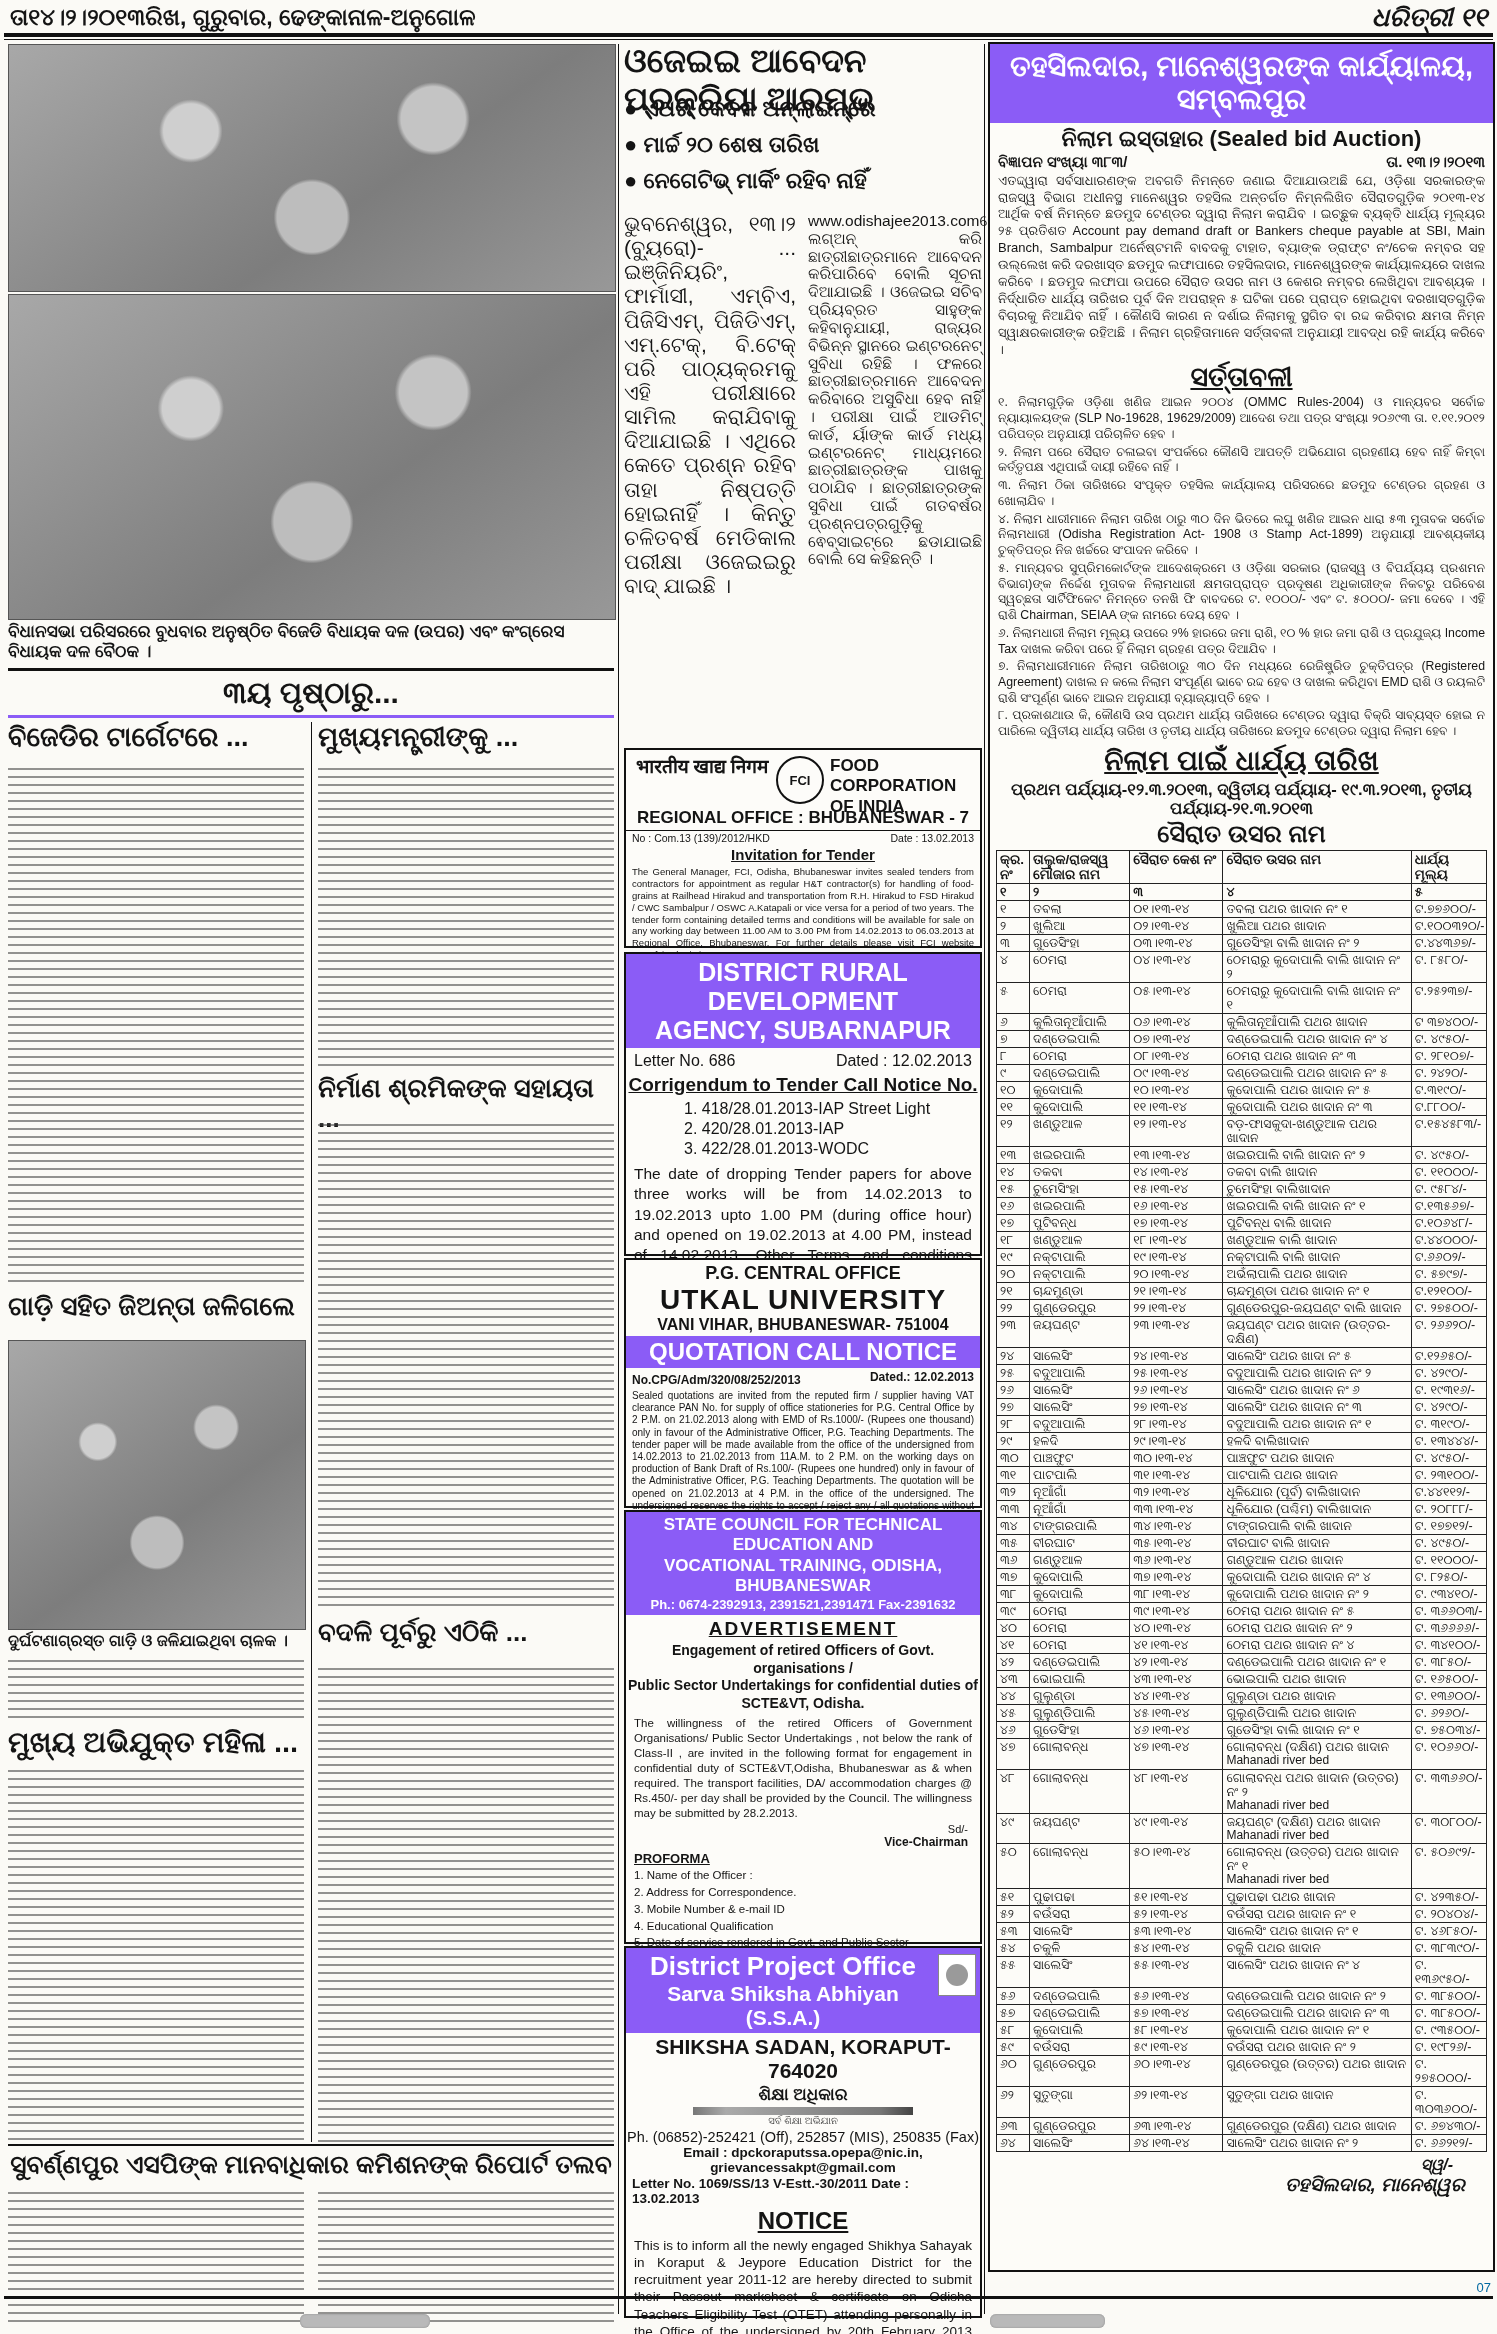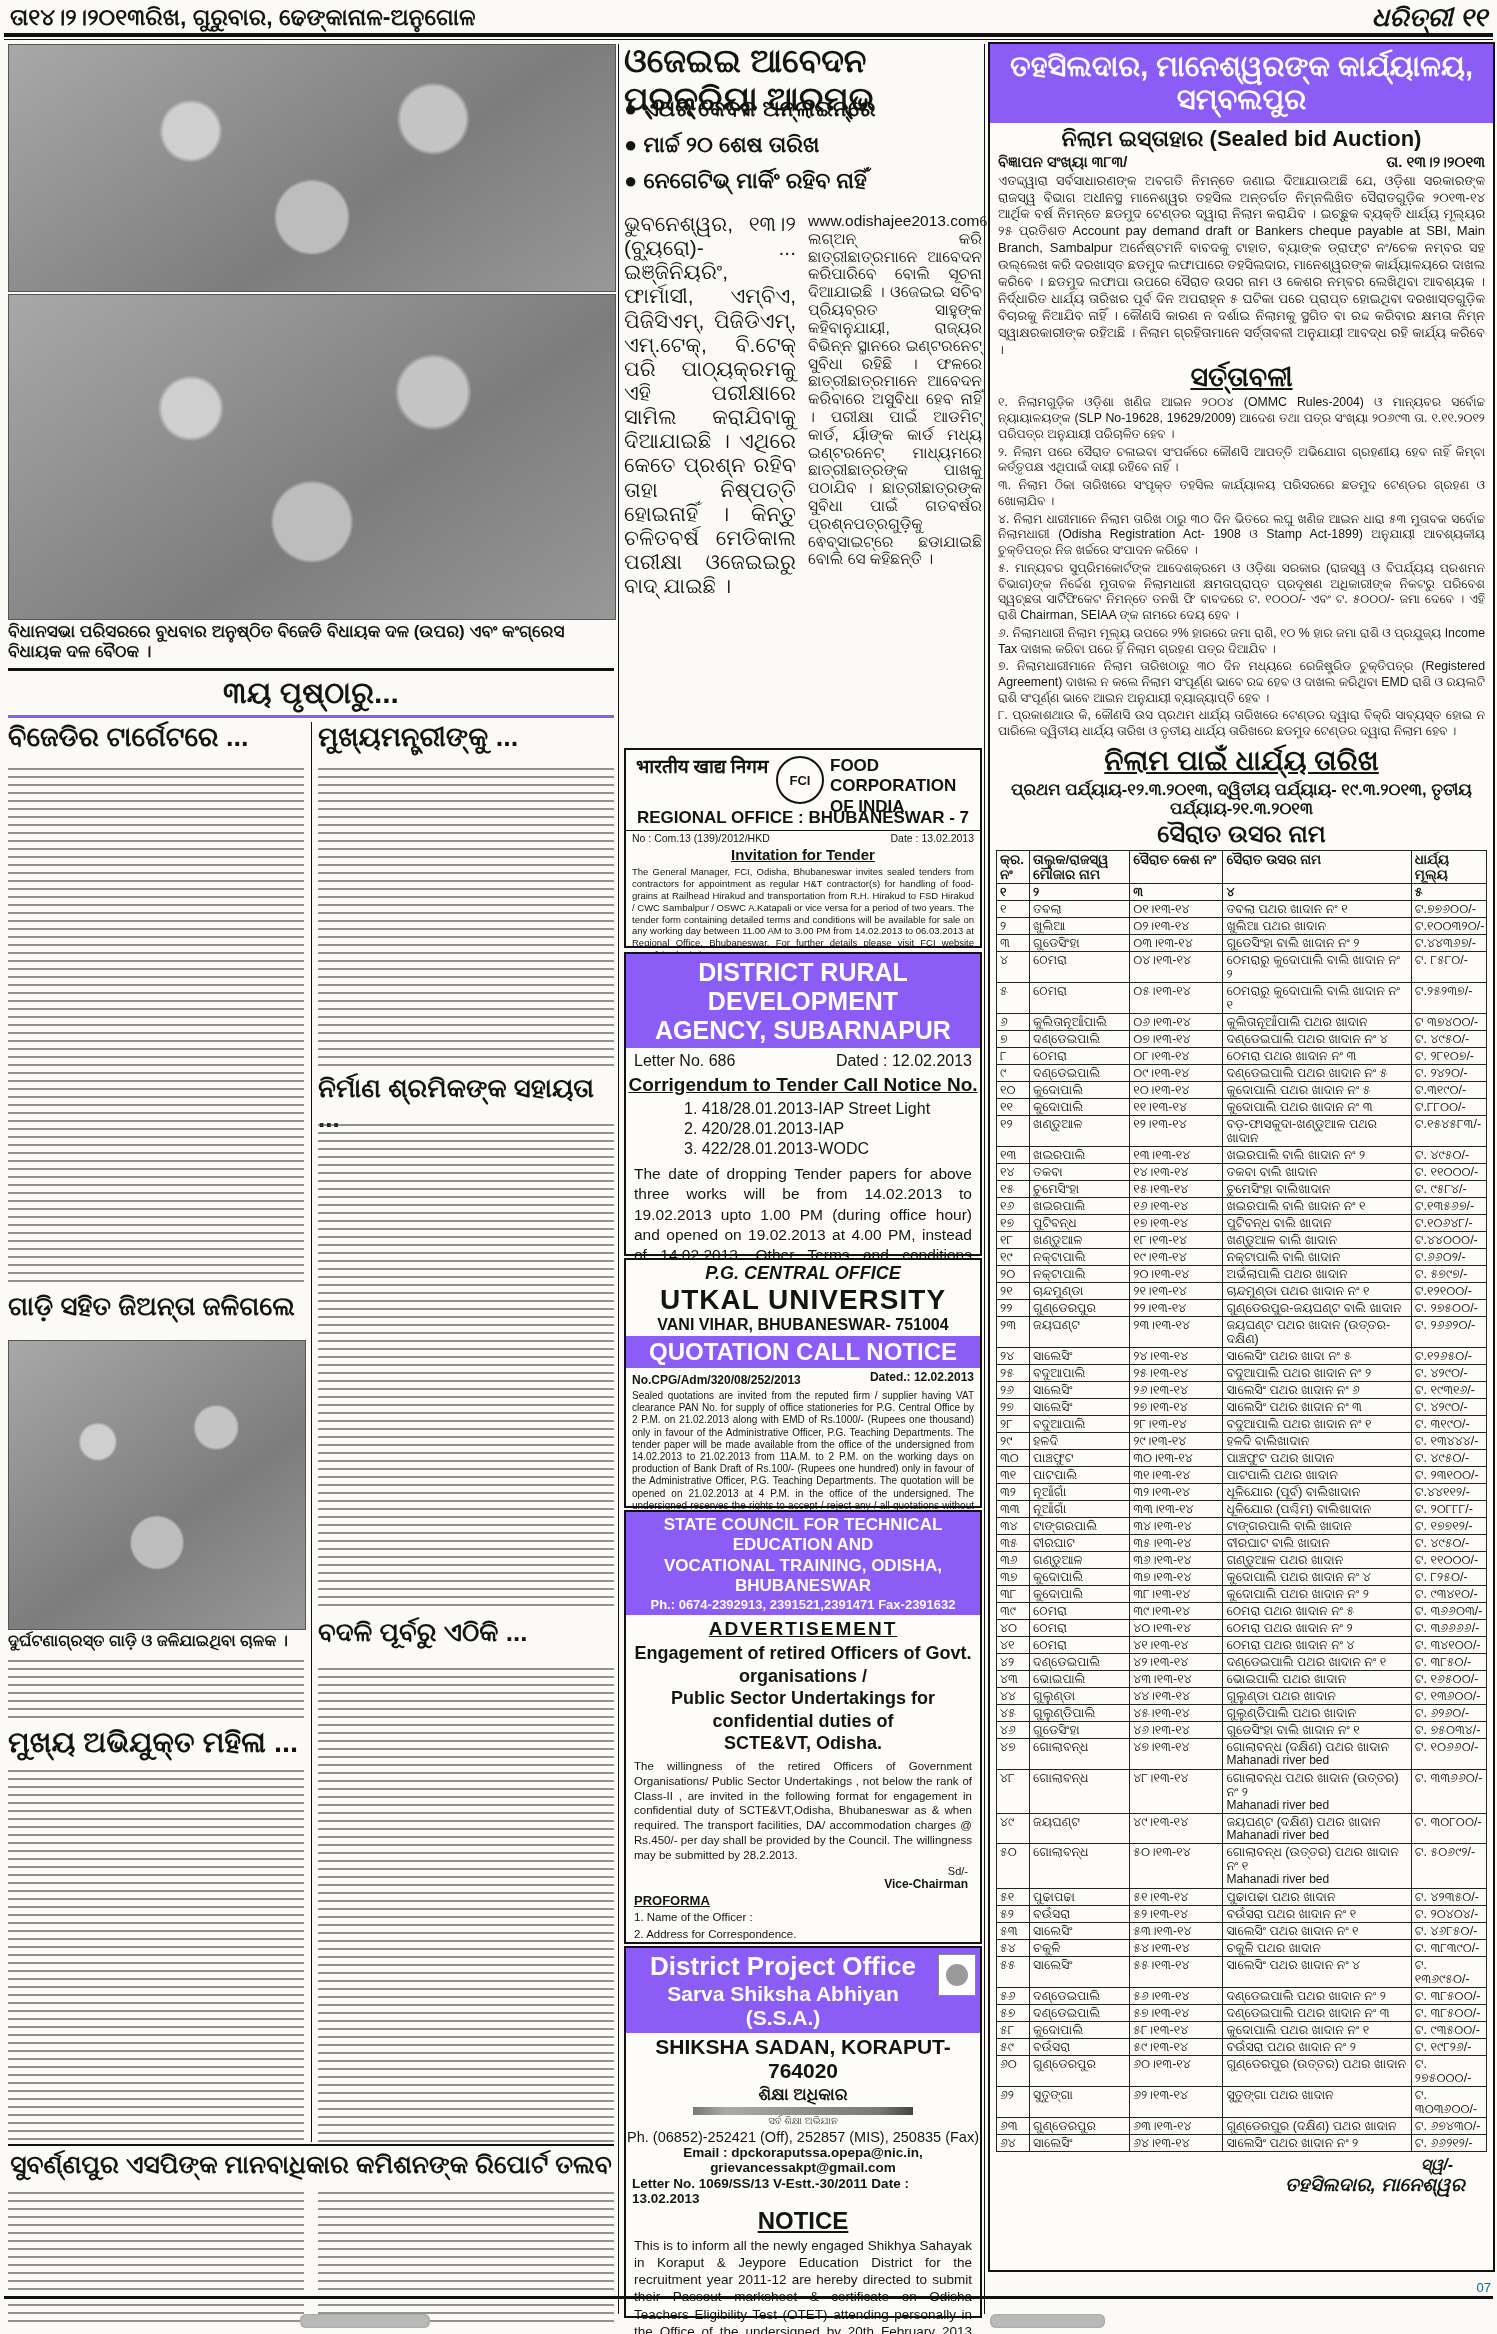--- a/index.html
+++ b/index.html
@@ -106,41 +106,41 @@
   <div class="list" style="padding:4px 0 2px 58px;font-size:16px;">
       <div>1. 418/28.01.2013-IAP Street Light</div>
       <div>2. 420/28.01.2013-IAP</div>
       <div>3. 422/28.01.2013-WODC</div>
     </div>
   <div class="just" style="padding:2px 8px;font-size:15.5px;line-height:1.3;">The date of dropping Tender papers for above three works will be from 14.02.2013 to 19.02.2013 upto 1.00 PM (during office hour) and opened on 19.02.2013 at 4.00 PM, instead of 14.02.2013. Other Terms and conditions remain unchanged.</div>
   <div class="rt b" style="padding:4px 8px;font-size:16px;font-style:italic;">Sd./- Project Director, DRDA, Subarnapur</div>
 </div>
 
 <div class="abs box" style="left:624px;top:1258px;width:354px;height:246px;">
-  <div class="ctr b" style="font-size:18px;padding-top:3px;font-style:italic;">P.G. CENTRAL OFFICE</div>
+  <div class="ctr b" style="font-size:18px;padding-top:3px;">P.G. CENTRAL OFFICE</div>
   <div class="ctr b" style="font-size:28px;letter-spacing:1px;">UTKAL UNIVERSITY</div>
   <div class="ctr b" style="font-size:16px;">VANI VIHAR, BHUBANESWAR- 751004</div>
   <div class="banner ctr b" style="font-size:24px;padding:2px 0;margin-top:2px;">QUOTATION CALL NOTICE</div>
   <div style="position:relative;padding:2px 6px;">
     <span class="b" style="font-size:12px;">No.CPG/Adm/320/08/252/2013</span>
     <span class="b" style="float:right;font-size:12px;">Dated.: 12.02.2013</span>
   </div>
   <div class="just" style="padding:0 6px;font-size:10px;line-height:1.22;">Sealed quotations are invited from the reputed firm / supplier having VAT clearance PAN No. for supply of office stationeries for P.G. Central Office by 2 P.M. on 21.02.2013 along with EMD of Rs.1000/- (Rupees one thousand) only in favour of the Administrative Officer, P.G. Teaching Departments. The tender paper will be made available from the office of the undersigned from 14.02.2013 to 21.02.2013 from 11A.M. to 2 P.M. on the working days on production of Bank Draft of Rs.100/- (Rupees one hundred) only in favour of the Administrative Officer, P.G. Teaching Departments. The quotation will be opened on 21.02.2013 at 4 P.M. in the office of the undersigned. The undersigned reserves the rights to accept / reject any / all quotations without assigning any reason thereof.</div>
   <div class="rt b" style="padding:1px 10px 0 0;font-size:12px;">Sd/-</div>
   <div class="rt b" style="padding:0 10px 2px 0;font-size:13px;">Chairman, P.G. Council</div>
 </div>
 
 <div class="abs box" style="left:624px;top:1510px;width:354px;height:430px;">
   <div class="banner ctr b" style="padding:3px 2px;font-size:17px;line-height:1.2;">
     <div>STATE COUNCIL FOR TECHNICAL EDUCATION AND</div>
     <div>VOCATIONAL TRAINING, ODISHA, BHUBANESWAR</div>
     <div style="font-size:13px;">Ph.: 0674-2392913, 2391521,2391471 Fax-2391632</div>
   </div>
   <div class="ctr b ul" style="font-size:19px;letter-spacing:2px;padding-top:3px;">ADVERTISEMENT</div>
-  <div class="ctr b" style="font-size:18px;line-height:1.25;padding:2px 0;">
+  <div class="ctr b" style="font-size:14px;line-height:1.25;padding:2px 0;">
     <div>Engagement of retired Officers of Govt. organisations /</div>
     <div>Public Sector Undertakings for confidential duties of</div>
     <div>SCTE&amp;VT, Odisha.</div>
   </div>
   <div class="just" style="padding:2px 8px;font-size:11.5px;line-height:1.3;">The willingness of the retired Officers of Government Organisations/ Public Sector Undertakings , not below the rank of Class-II , are invited in the following format for engagement in confidential duty of SCTE&amp;VT,Odisha, Bhubaneswar as &amp; when required. The transport facilities, DA/ accommodation charges @ Rs.450/- per day shall be provided by the Council. The willingness may be submitted by 28.2.2013.</div>
   <div class="rt" style="padding:0 12px;font-size:11px;">Sd/-</div>
   <div class="rt b" style="padding:0 12px;font-size:12px;">Vice-Chairman</div>
   <div class="b ul" style="padding:2px 8px 0;font-size:13px;">PROFORMA</div>
   <div class="list" style="padding:2px 8px;font-size:11.5px;line-height:1.3;">
       <div>1. Name of the Officer :</div>

